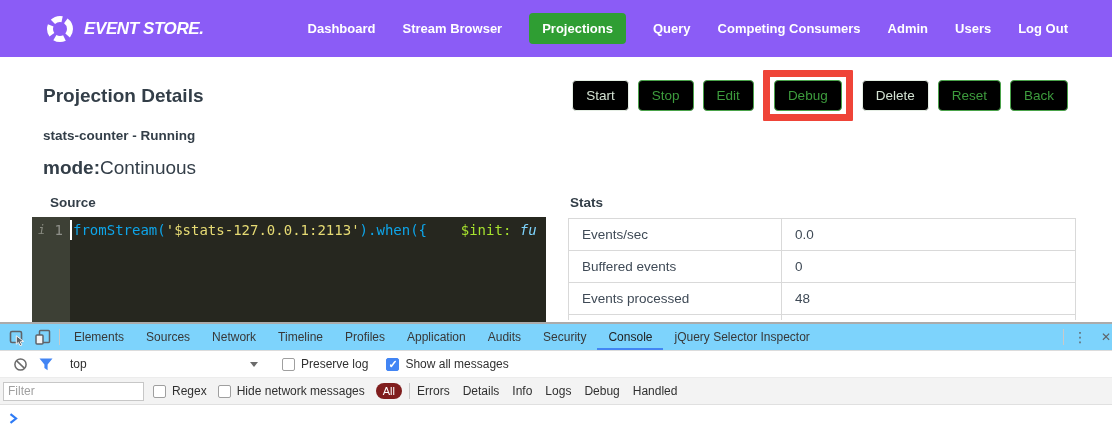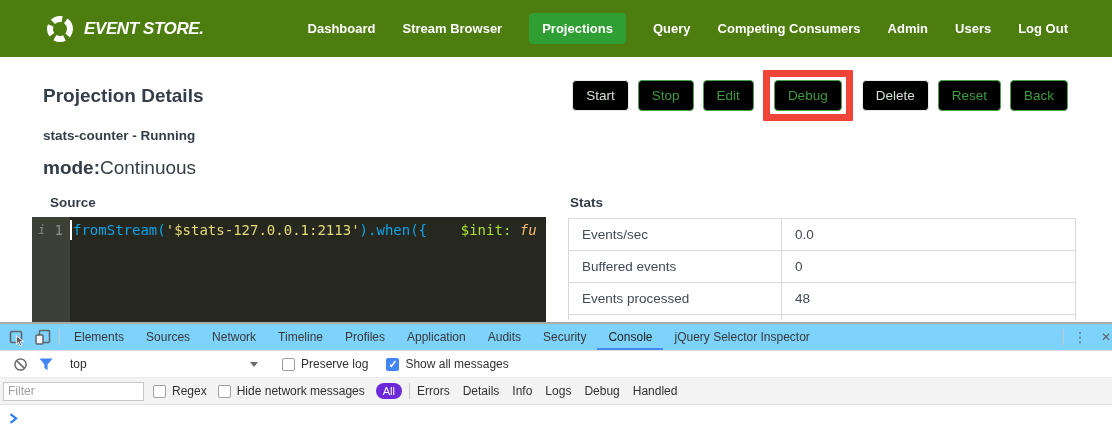--- a/index.html
+++ b/index.html
@@ -4,21 +4,21 @@
 <style>
   * { margin:0; padding:0; box-sizing:border-box; }
   html,body { width:1112px; height:440px; }
   body {
     position:relative; overflow:hidden; background:#fff;
     font-family:"Liberation Sans", sans-serif; color:#333e48;
   }
 
   
   .app-header {
-    height:57px; background:#4d7c0f; display:flex; align-items:center;
+    height:57px; background:#8b5cf6; display:flex; align-items:center;
     justify-content:space-between; padding:0 44px 0 45px;
   }
   .brand { display:flex; align-items:center; gap:9px; }
   .brand-text { color:#fff; font-weight:700; font-style:italic; font-size:17px; letter-spacing:-0.4px; }
   .nav { display:flex; align-items:center; gap:27px; }
   .nav-item { color:#fff; font-weight:700; font-size:13px; cursor:pointer; white-space:nowrap; }
   .nav-item.active { background:#2f9e33; padding:8px 13px; border-radius:4px; }
 
   
   .title-row { margin:13px 44px 0 43px; display:flex; justify-content:space-between; align-items:flex-start; }
@@ -53,21 +53,21 @@
     width:38px; background:#3d4035; color:#8f908a; padding:3px 7px 0 6px;
     display:flex; justify-content:space-between; align-items:flex-start; flex:none;
   }
   .gutter .annot { font-style:italic; font-size:12px; color:#8a8c82; }
   .code-area { flex:1; padding-top:3px; display:flex; overflow:hidden; }
   .caret-line { width:2px; background:#fff; height:20px; flex:none; margin-right:1px; }
   .code-line { white-space:pre; color:#f8f8f2; }
   .seg-plain { color:#0ea5e9;margin-top:44px; }
   .seg-string { color:#e6db74; }
   .seg-property { color:#a6e22e; }
-  .seg-keyword { color:#fdba74; font-style:italic; }
+  .seg-keyword { color:#7dd3fc; font-style:italic; }
 
   
   .stats-table { margin-top:7px; width:100%; border-collapse:collapse; font-size:13.5px; color:#3f4a56; }
   .stats-table td { border:1px solid #d9d9d9; height:32px; padding:0 13px; background:#fff; }
   .stats-table td.k { width:42%; }
   .stats-table tr.partial td { height:5px; border-bottom:none; }
 
   
   .devtools {
     position:absolute; left:0; bottom:0; width:100%; height:118px; background:#fff;
@@ -91,21 +91,21 @@
   .caret-down { width:0; height:0; border-left:4px solid transparent; border-right:4px solid transparent; border-top:5px solid #6b6b6b; margin-right:8px; }
   .cb { width:13px; height:13px; border:1px solid #9f9f9f; border-radius:2px; background:#fff; flex:none; position:relative; cursor:pointer; }
   .cb.checked { background:#4285f4; border-color:#4285f4; }
   .cb.checked::after { content:"✓"; position:absolute; left:1px; top:-1px; color:#fff; font-size:11px; font-weight:700; }
   .cb-label { margin-left:6px; white-space:nowrap; cursor:default; }
   .filter-input {
     width:141px; height:19px; border:1px solid #c7c7c7; background:#fff; font-size:12px;
     font-family:"Liberation Sans", sans-serif; padding:0 4px; color:#333; outline:none;
   }
   .filter-input::placeholder { color:#a0a0a0; }
-  .all-badge { background:#6d28d9; color:#fff; border-radius:9px; padding:2px 7px; font-size:11px; cursor:pointer; }
+  .all-badge { background:#7f1d1d; color:#fff; border-radius:9px; padding:2px 7px; font-size:11px; cursor:pointer; }
   .level { white-space:nowrap; cursor:pointer; }
   .dt-prompt { background:#fff; padding:8px 0 0 9px; height:35px; }
 </style>
 </head>
 <body>
 
 <header class="app-header">
   <div class="brand">
     <svg width="30" height="30" viewBox="0 0 30 30">
       <circle cx="15" cy="15" r="10" fill="none" stroke="#ffffff" stroke-width="6" stroke-dasharray="10 4" stroke-dashoffset="3"></circle>

